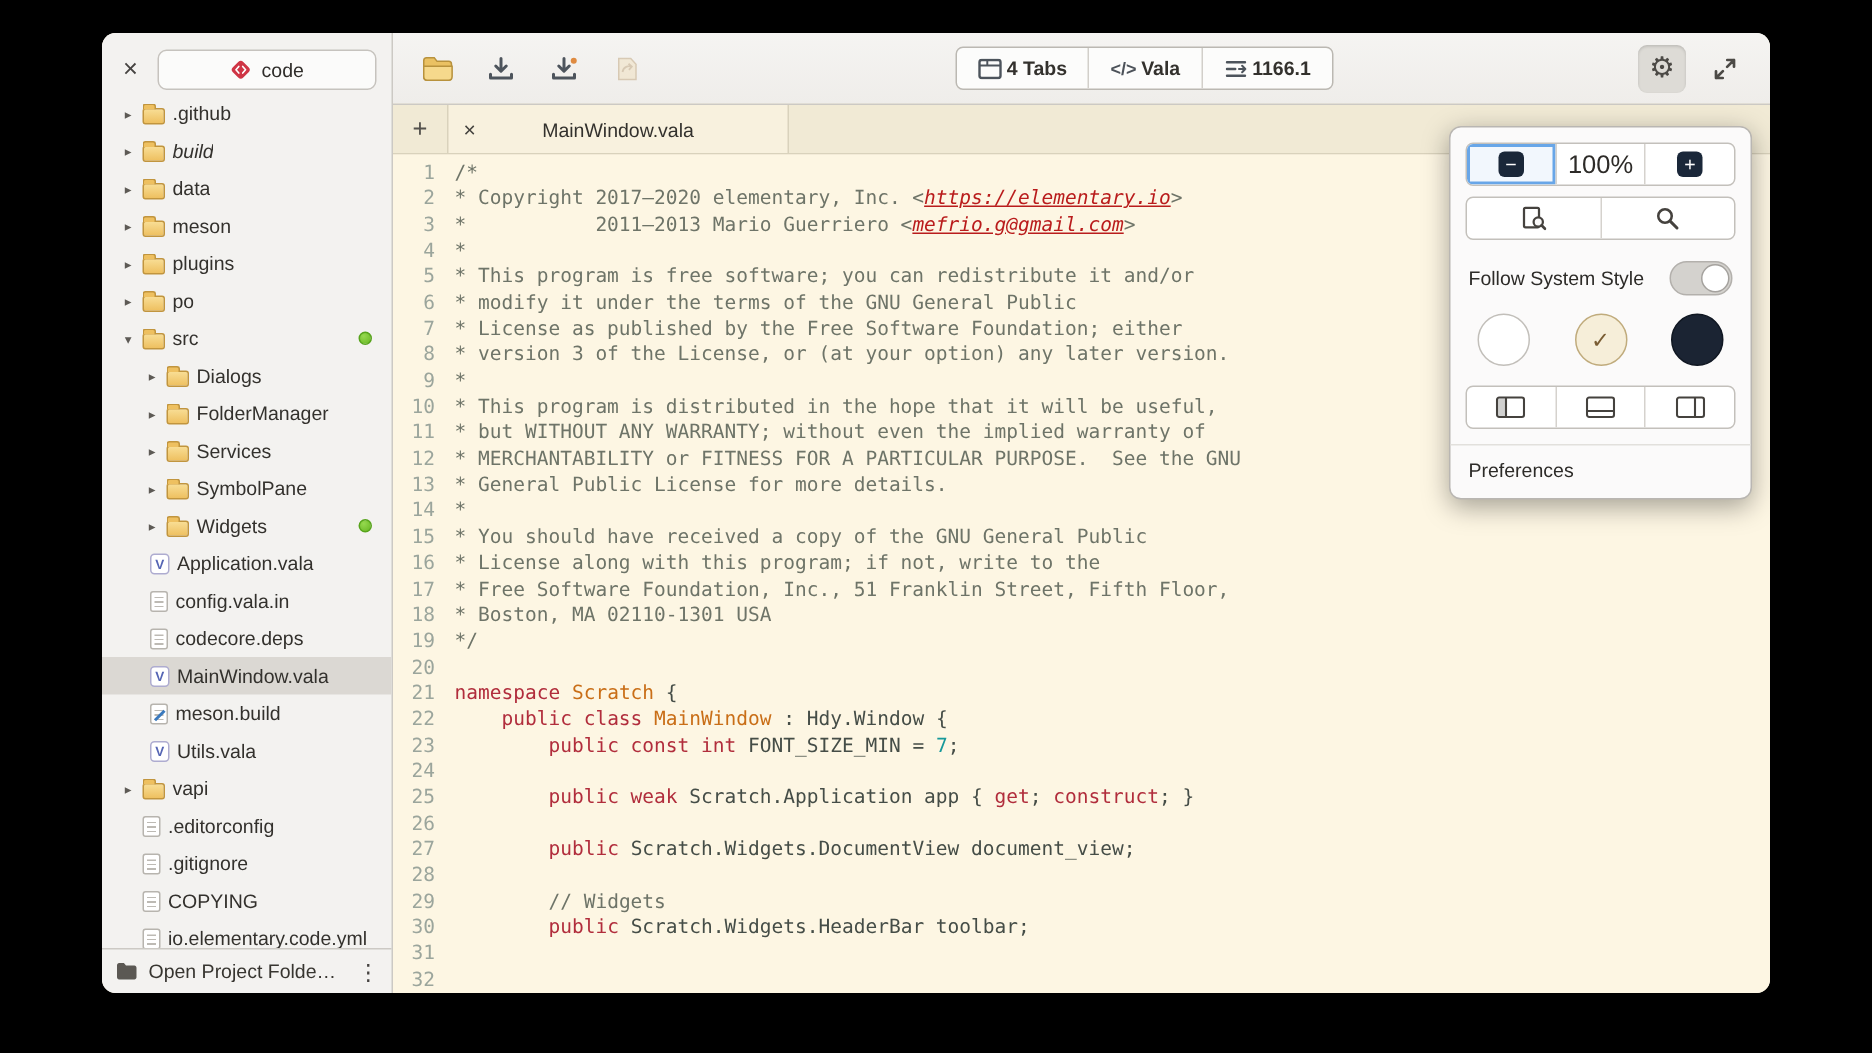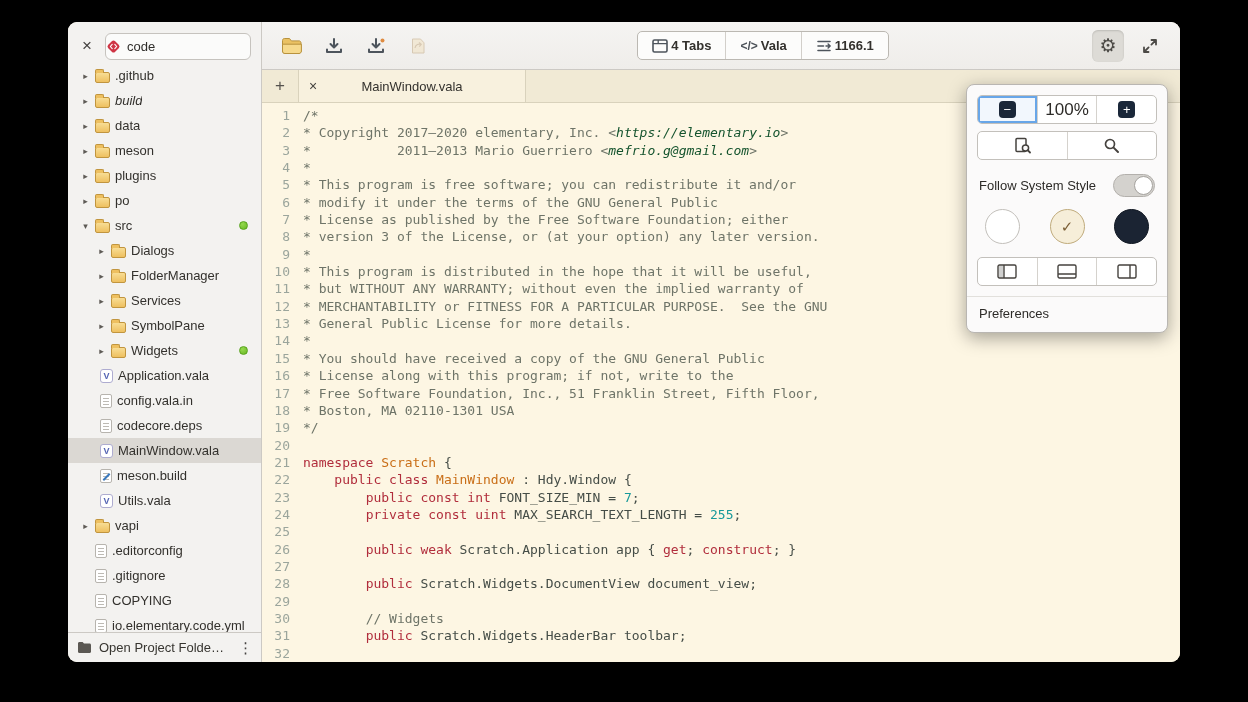--- a/index.html
+++ b/index.html
@@ -10,21 +10,21 @@
     position:absolute; left:68px; top:22px; width:1112px; height:640px;
     border-radius:9px; overflow:hidden; display:flex;
     background:#fdf6e3; box-shadow:0 12px 34px rgba(0,0,0,.55);
   }
 
   
   .sidebar { width:194px; flex:none; background:#f3f2f0; border-right:1px solid #ccc9c4; display:flex; flex-direction:column; }
   .sidebar-header { height:48px; flex:none; display:flex; align-items:center; padding:0 10px; gap:9px; }
   .close-btn { font-size:17px; color:#454341; width:18px; text-align:center; cursor:default; }
   .project-chip { flex:1; height:27px; background:#fbfbfa; border:1px solid #c6c3be; border-radius:6px;
-    display:flex; align-items:center; justify-content:flex-start; gap:6px; font-size:13px; color:#2f2d2a; }
+    display:flex; align-items:center; justify-content:center; gap:6px; font-size:13px; color:#2f2d2a; }
   .tree { flex:1; overflow:hidden; margin-top:-7px; }
   .tree-row { display:flex; align-items:center; height:25px; gap:5px; padding-right:6px; font-size:13px; color:#33312d; white-space:nowrap; }
   .tree-row.depth1 { padding-left:13px; }
   .tree-row.depth2 { padding-left:29px; }
   .tree-row.depth1.file { padding-left:27px; }
   .tree-row.depth2.file { padding-left:32px; }
   .tree-row.selected { background:#dbd8d3; }
   .expander { width:9px; flex:none; font-size:9px; color:#5d5a55; text-align:center; }
   .tree-label { overflow:hidden; text-overflow:ellipsis; }
   .tree-label.italic { font-style:italic; }
@@ -63,21 +63,21 @@
   .tab-close { position:absolute; left:10px; top:0; bottom:0; display:flex; align-items:center; font-size:14px; color:#45433f; z-index:2; }
   .tab-title { position:absolute; inset:0; display:flex; align-items:center; justify-content:center; font-size:13px; color:#33312d; }
 
   
   .editor { flex:1; display:flex; overflow:hidden; background:#fdf6e3; font-family:"DejaVu Sans Mono", monospace; font-size:13px; padding-top:4px; }
   .gutter { width:34px; flex:none; text-align:right; padding-right:6px; color:#9ba59c; }
   .codecol { flex:1; padding-left:7px; overflow:hidden; }
   .ln, .cl { height:17.35px; line-height:17.35px; white-space:pre; }
   .tok-p { color:#454d47; }
   .tok-c { color:#6e7468; }
-  .tok-l { color:#14532d; font-style:italic; }
+  .tok-l { color:#b91c1c; font-style:italic; text-decoration:underline; }
   .tok-k { color:#b12d3c; }
   .tok-t { color:#c96e17; }
   .tok-n { color:#17999a; }
 
   
   .popover { position:absolute; top:62px; right:12px; width:202px; background:#fbfafa; border:1px solid #b9b6b2;
     border-radius:8px; box-shadow:0 5px 18px rgba(0,0,0,.35); padding:10px; z-index:50; color:#2d2b28; }
   .seg-control { display:flex; height:29px; background:#fff; border:1px solid #c3c0bb; border-radius:5px; overflow:hidden; }
   .seg-control .zs { flex:1; display:flex; align-items:center; justify-content:center; border-right:1px solid #d5d2cd; }
   .seg-control .zs:last-child { border-right:none; }
@@ -358,21 +358,20 @@
           <div class="cl"><span class="tok-c">*</span></div>
           <div class="cl"><span class="tok-c">* You should have received a copy of the GNU General Public</span></div>
           <div class="cl"><span class="tok-c">* License along with this program; if not, write to the</span></div>
           <div class="cl"><span class="tok-c">* Free Software Foundation, Inc., 51 Franklin Street, Fifth Floor,</span></div>
           <div class="cl"><span class="tok-c">* Boston, MA 02110-1301 USA</span></div>
           <div class="cl"><span class="tok-c">*/</span></div>
           <div class="cl"></div>
           <div class="cl"><span class="tok-k">namespace </span><span class="tok-t">Scratch</span><span class="tok-p"> {</span></div>
           <div class="cl"><span class="tok-p">    </span><span class="tok-k">public class </span><span class="tok-t">MainWindow</span><span class="tok-p"> : Hdy.Window {</span></div>
           <div class="cl"><span class="tok-p">        </span><span class="tok-k">public const int</span><span class="tok-p"> FONT_SIZE_MIN = </span><span class="tok-n">7</span><span class="tok-p">;</span></div>
-          <div class="cl"><span class="tok-p">        </span><span class="tok-k">private const uint</span><span class="tok-p"> MAX_SEARCH_TEXT_LENGTH = </span><span class="tok-n">255</span><span class="tok-p">;</span></div>
           <div class="cl"></div>
           <div class="cl"><span class="tok-p">        </span><span class="tok-k">public weak</span><span class="tok-p"> Scratch.Application app { </span><span class="tok-k">get</span><span class="tok-p">; </span><span class="tok-k">construct</span><span class="tok-p">; }</span></div>
           <div class="cl"></div>
           <div class="cl"><span class="tok-p">        </span><span class="tok-k">public</span><span class="tok-p"> Scratch.Widgets.DocumentView document_view;</span></div>
           <div class="cl"></div>
           <div class="cl"><span class="tok-p">        </span><span class="tok-c">// Widgets</span></div>
           <div class="cl"><span class="tok-p">        </span><span class="tok-k">public</span><span class="tok-p"> Scratch.Widgets.HeaderBar toolbar;</span></div>
         </div>
     </div>
   </div>

